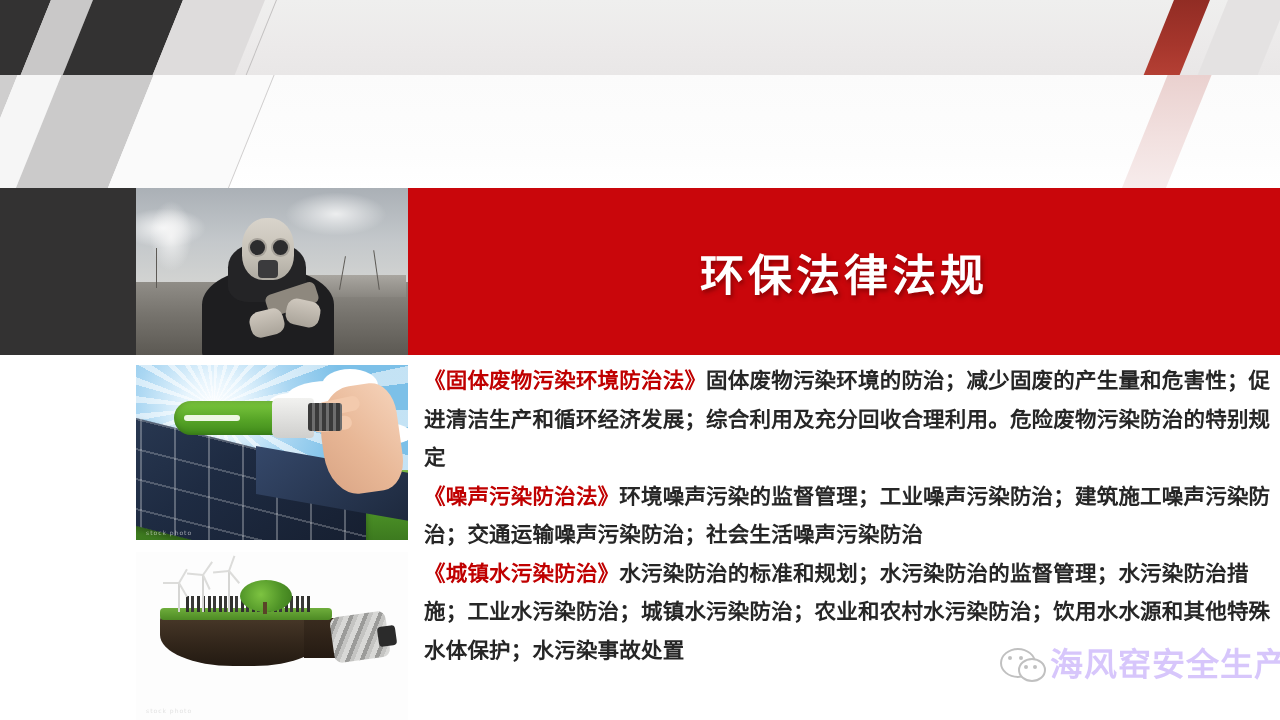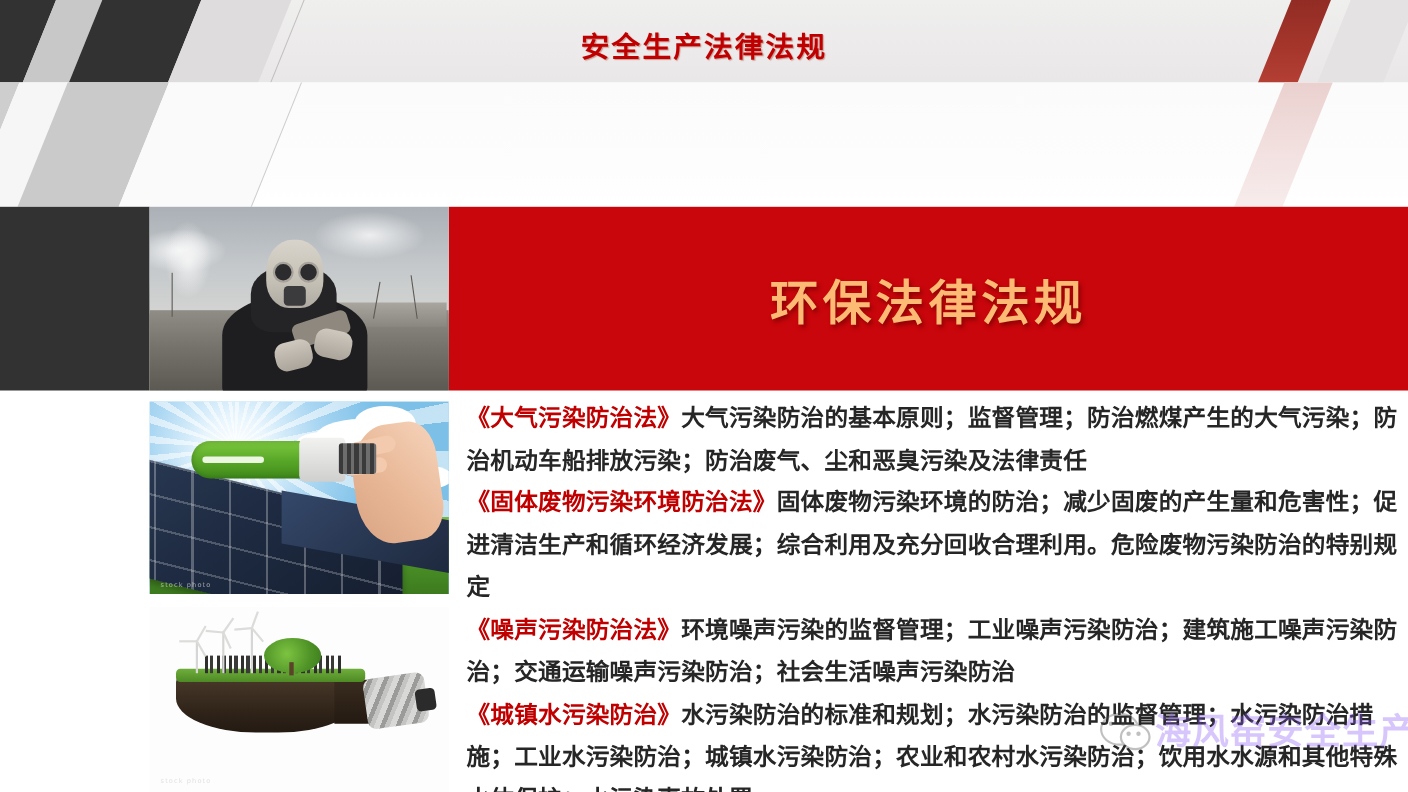--- a/index.html
+++ b/index.html
@@ -102,21 +102,21 @@
     width: 872px; height: 167px;
     background: #c9060b;
     z-index: 3;
     display: flex;
     align-items: center;
     justify-content: center;
   }
   .red-banner-text {
     font-size: 44px;
     font-weight: bold;
-    color: #fdba74;
+    color: #ffffff;
     letter-spacing: 4px;
     text-shadow: 2px 3px 4px rgba(90,0,0,.55);
   }
 
   
   .photo-gasmask {
     position: absolute;
     left: 136px; top: 188px;
     width: 272px; height: 167px;
     overflow: hidden;
@@ -397,21 +397,20 @@
 
   <div class="header-lower">
     <div class="stripe ll-grey-1"></div>
     <div class="stripe ll-white-1"></div>
     <div class="stripe ll-grey-2"></div>
     <div class="stripe ll-white-2"></div>
     <div class="stripe ll-hair"></div>
     <div class="stripe lr-red-pale"></div>
   </div>
 
-  <div class="slide-title">安全生产法律法规</div>
 
   <div class="left-dark-block"></div>
 
   <div class="red-banner">
     <div class="red-banner-text">环保法律法规</div>
   </div>
 
   <div class="photo-gasmask">
     <div class="gm-sky"></div>
     <div class="gm-smoke"></div>
@@ -479,21 +478,20 @@
     <div class="bl-blade" style="left:93px; top:18px; transform:rotate(-70deg);"></div>
     <div class="bl-blade" style="left:93px; top:18px; transform:rotate(50deg);"></div>
     <div class="bl-blade" style="left:93px; top:18px; transform:rotate(175deg);"></div>
 
     <div class="bl-screw"></div>
     <div class="bl-tip"></div>
     <div class="bl-watermark">stock photo</div>
   </div>
 
   <div class="body-text">
-    <p><span class="law">《大气污染防治法》</span><span>大气污染防治的基本原则；监督管理；防治燃煤产生的大气污染；防治机动车船排放污染；防治废气、尘和恶臭污染及法律责任</span></p>
     <p><span class="law">《固体废物污染环境防治法》</span><span>固体废物污染环境的防治；减少固废的产生量和危害性；促进清洁生产和循环经济发展；综合利用及充分回收合理利用。危险废物污染防治的特别规定</span></p>
     <p><span class="law">《噪声污染防治法》</span><span>环境噪声污染的监督管理；工业噪声污染防治；建筑施工噪声污染防治；交通运输噪声污染防治；社会生活噪声污染防治</span></p>
     <p><span class="law">《城镇水污染防治》</span><span>水污染防治的标准和规划；水污染防治的监督管理；水污染防治措施；工业水污染防治；城镇水污染防治；农业和农村水污染防治；饮用水水源和其他特殊水体保护；水污染事故处置</span></p>
   </div>
 
   <div class="wechat-watermark">
     <div class="wm-logo">
       <div class="wm-bubble-big"></div>
       <div class="wm-dot" style="left:8px;  top:14px;"></div>
       <div class="wm-dot" style="left:19px; top:14px;"></div>

